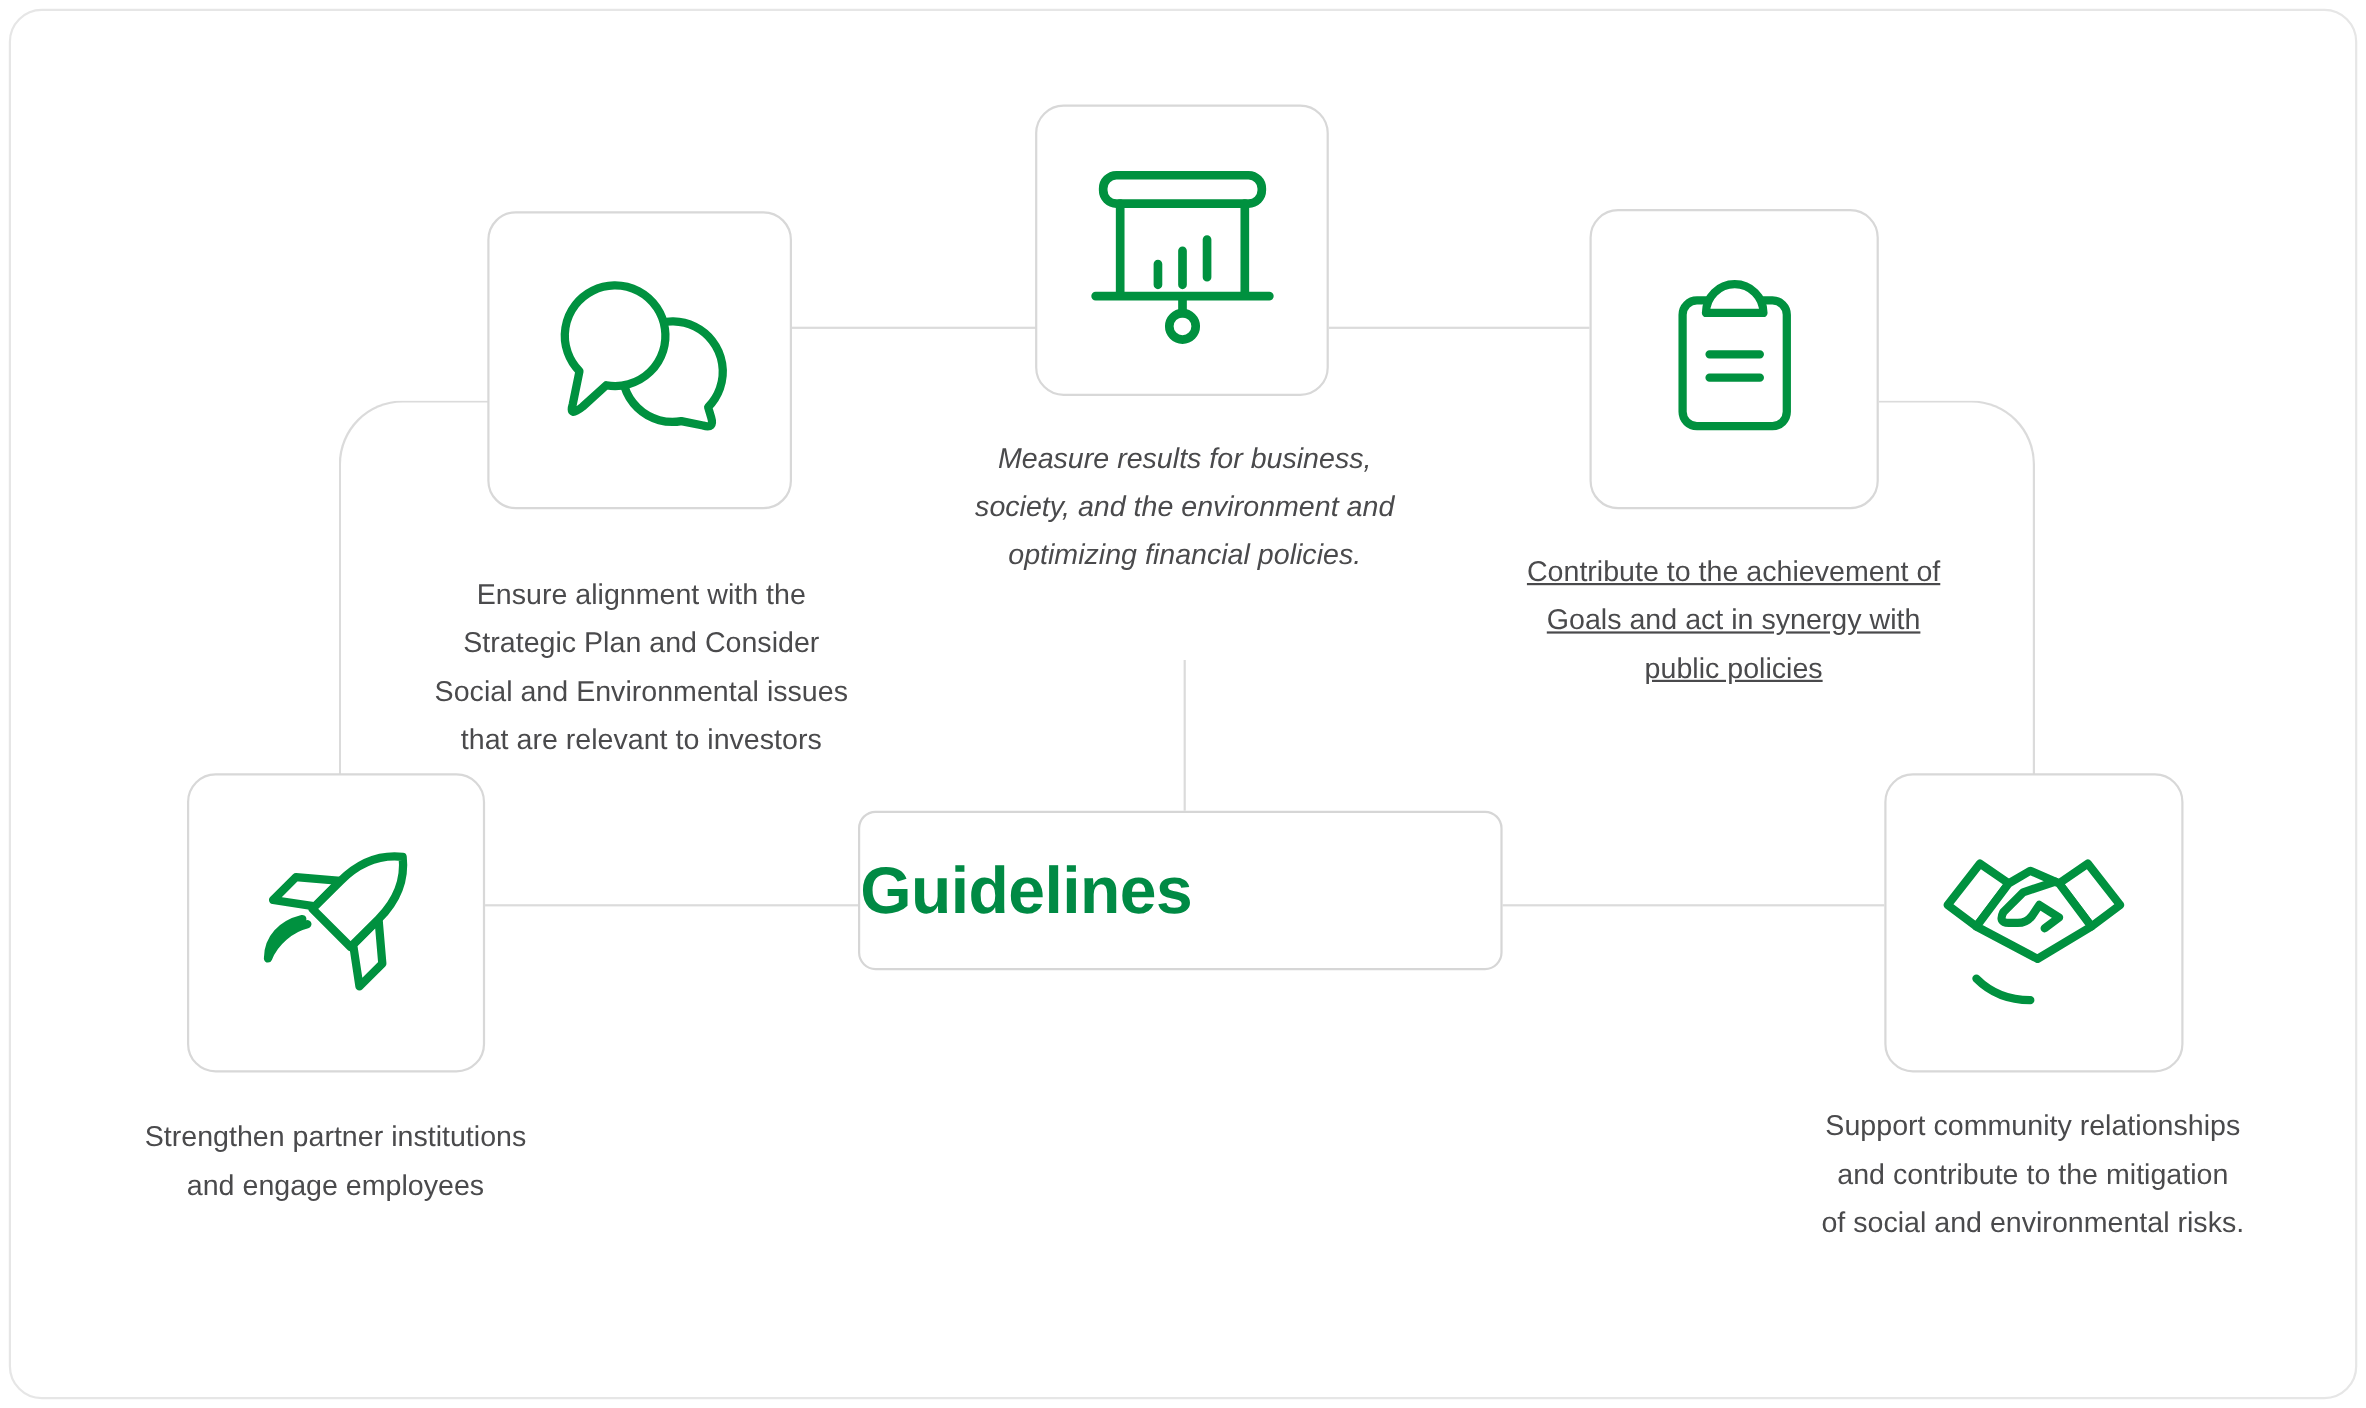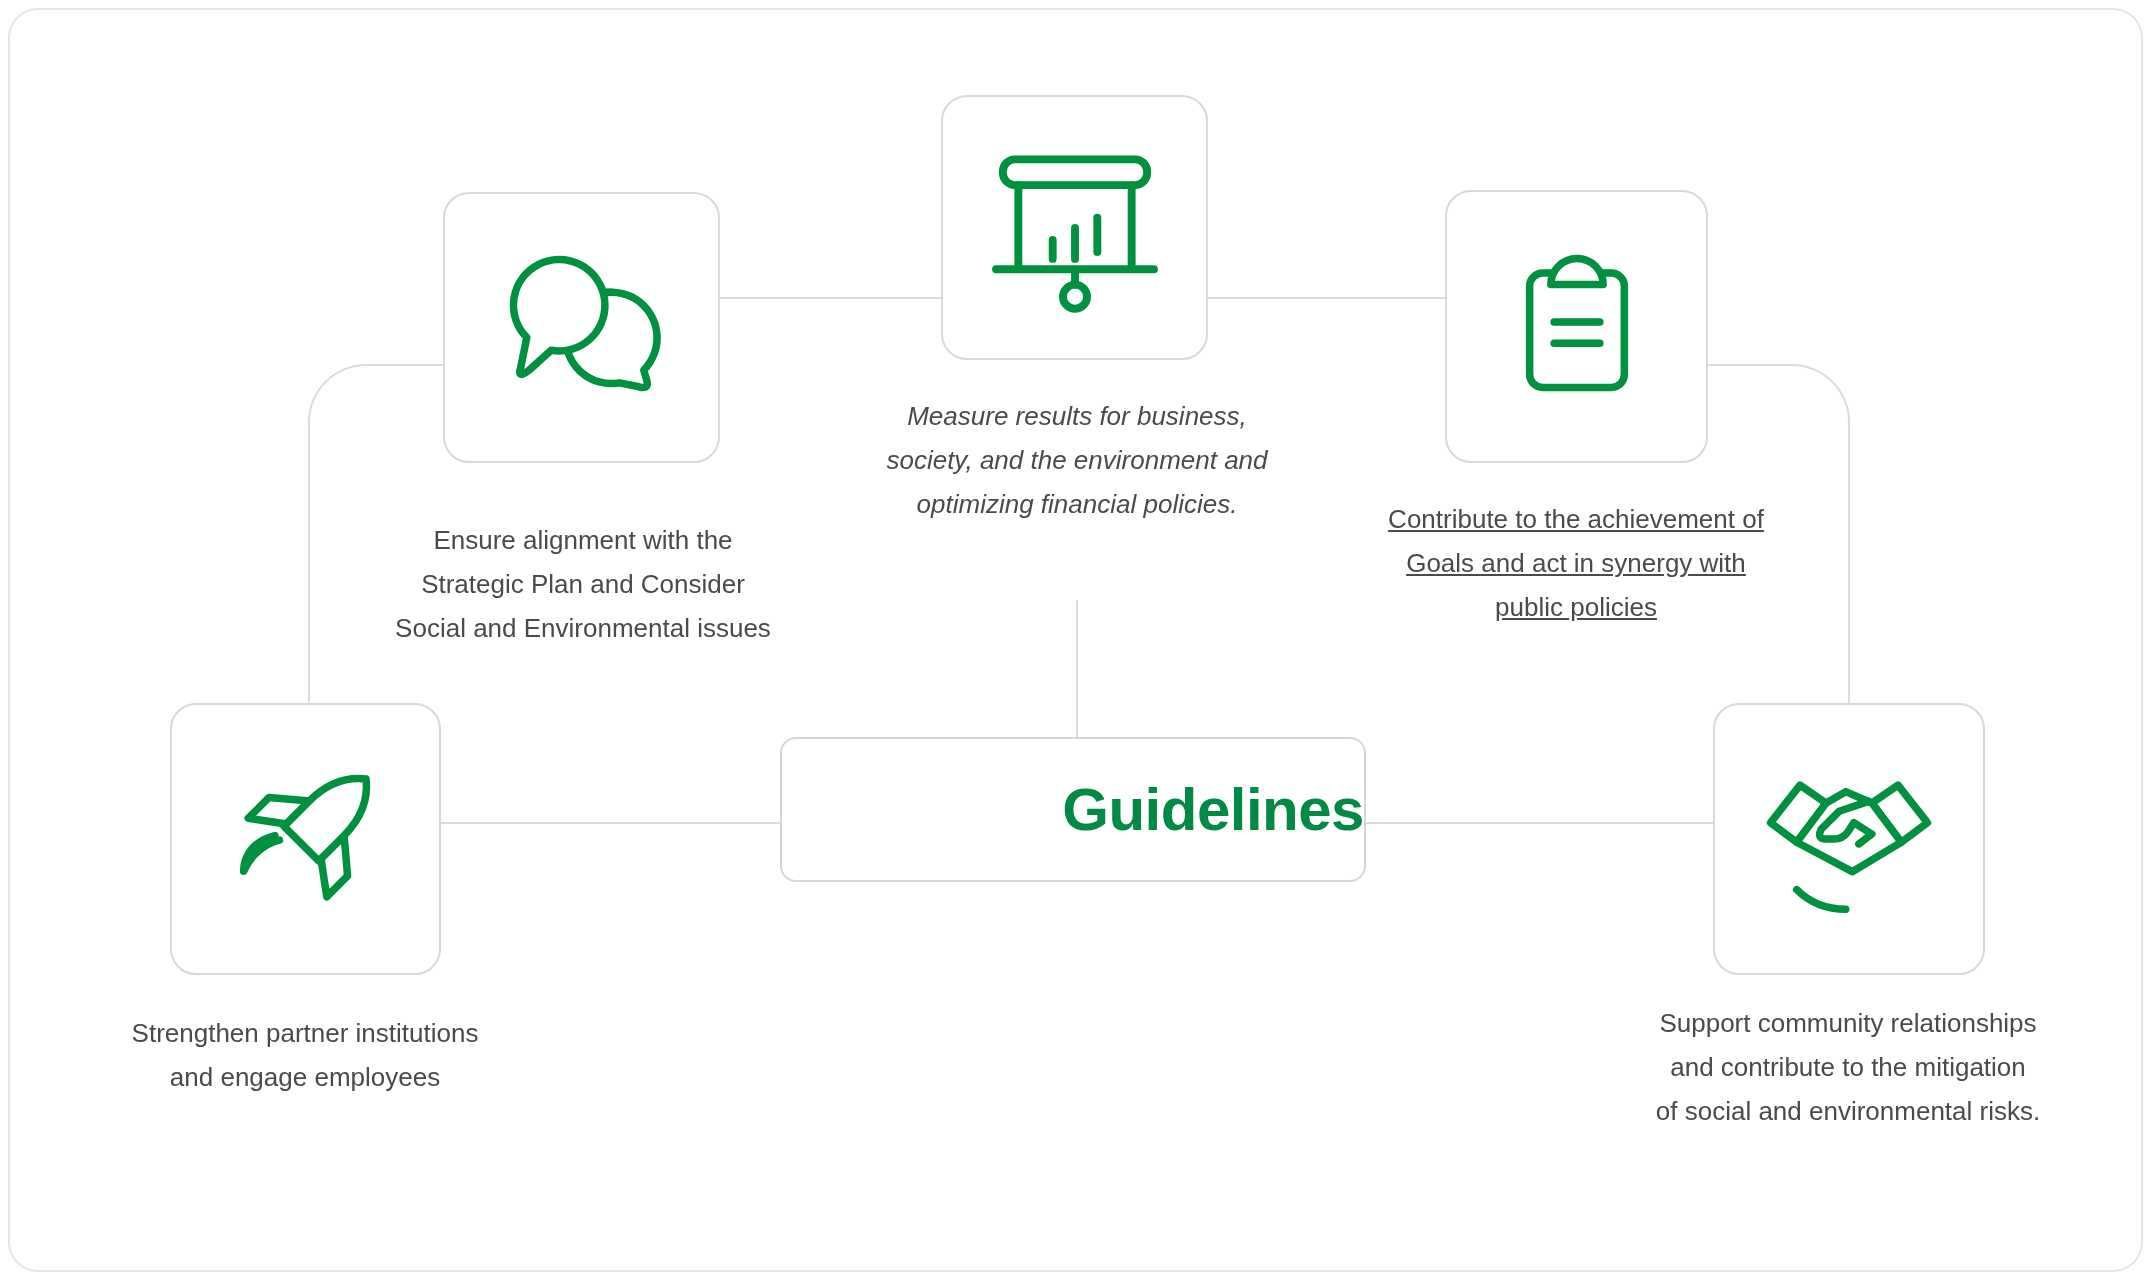--- a/index.html
+++ b/index.html
@@ -85,21 +85,21 @@
   
   .guidelines-box {
     position: absolute;
     left: 780px; top: 737px;
     width: 586px; height: 145px;
     background: #ffffff;
     border: 2px solid #d6d6d6;
     border-radius: 16px;
     display: flex;
     align-items: center;
-    justify-content: flex-end;
+    justify-content: flex-start;
     z-index: 2;
     box-sizing: border-box;
   }
   .guidelines-box .label {
     font-size: 60px;
     font-weight: 700;
     letter-spacing: -0.5px;
     color: var(--green-text, #008a44);
   }
 </style>
@@ -159,20 +159,21 @@
       <path class="wh" d="M28 62 L46 38 L58 31 L74 38 L92 62 L62 80 Z"></path>
       <path d="M72 37 L54 43 L43 54 Q40 60 46 60 L51 60 Q56 60 59 56 L63 50 L74 57 L66 63"></path>
       <path d="M28 91 Q40 103 58 103"></path>
     </svg>
   </div>
 
   <div class="note note-alignment">
     <div>Ensure alignment with the</div>
     <div>Strategic Plan and Consider</div>
     <div>Social and Environmental issues</div>
+    <div>that are relevant to investors</div>
   </div>
 
   <div class="note note-measure">
     <div>Measure results for business,</div>
     <div>society, and the environment and</div>
     <div>optimizing financial policies.</div>
   </div>
 
   <div class="note note-sdg">
     <div>Contribute to the achievement of</div>

